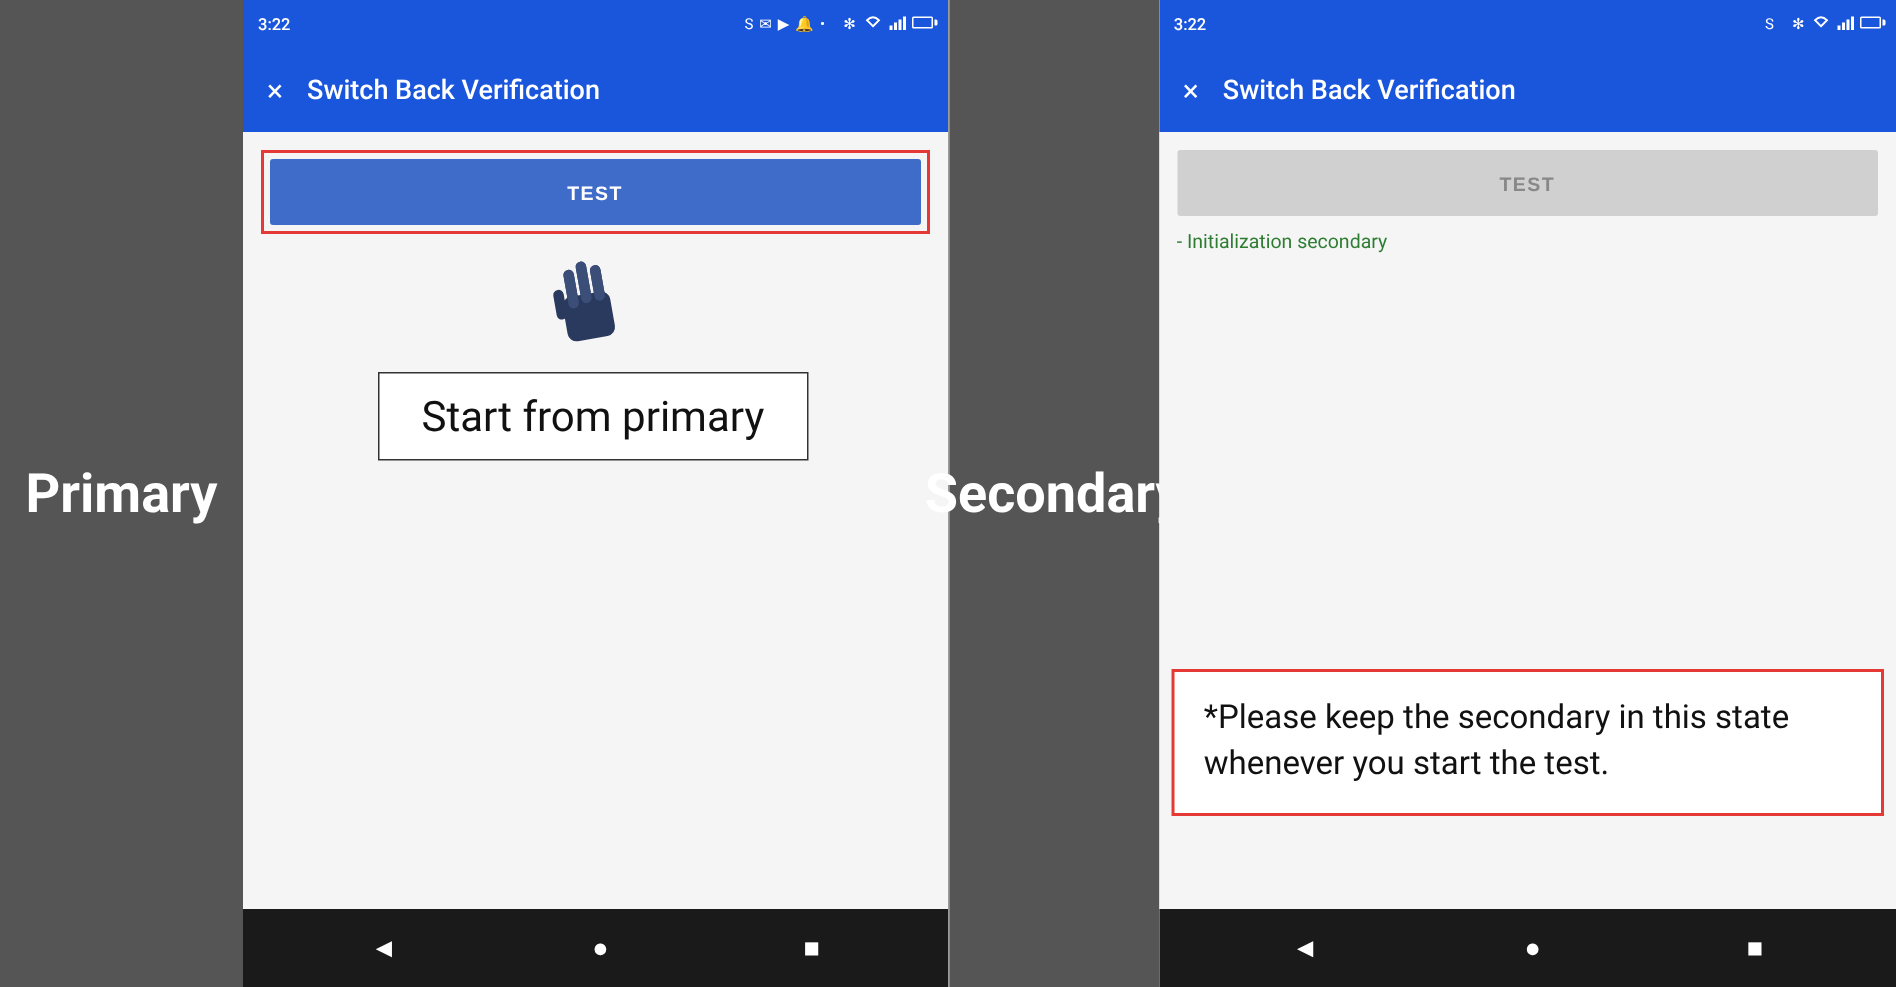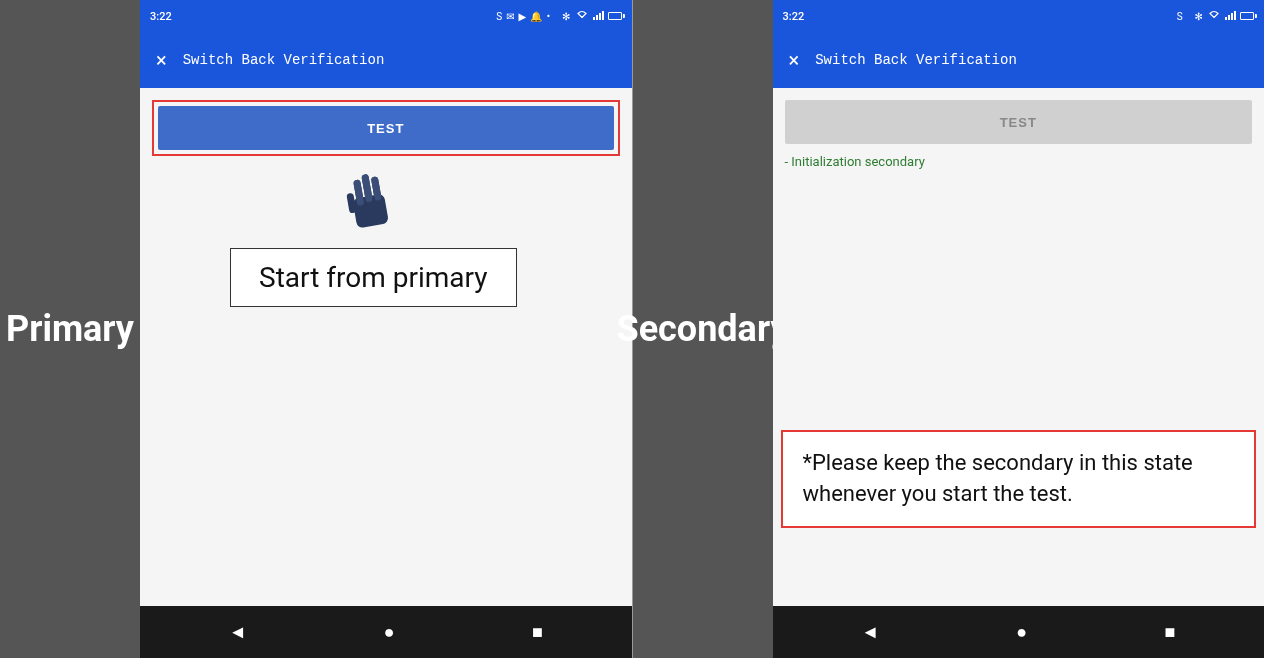--- a/index.html
+++ b/index.html
@@ -15,21 +15,21 @@
     
     .left-panel {
       width: 632px;
       height: 658px;
       display: flex;
       background: #c8c8c8;
       position: relative;
     }
 
     .panel-label {
-      width: 140px;
+      width: 162px;
       height: 658px;
       background: #555;
       display: flex;
       align-items: center;
       justify-content: center;
       color: white;
       font-size: 36px;
       font-weight: bold;
       flex-shrink: 0;
     }
@@ -77,23 +77,22 @@
     }
 
     .app-bar-close {
       color: white;
       font-size: 20px;
       cursor: pointer;
     }
 
     .app-bar-title {
       color: white;
-      font-size: 14px;
+      font-size: 18px;
       font-weight: 500;
-      font-family: Liberation Mono, monospace;
     }
 
     
     .phone-content {
       flex: 1;
       background: #f5f5f5;
       padding: 12px;
       position: relative;
     }
 
@@ -213,21 +212,21 @@
 
     .init-complete {
       color: #2e7d32;
       font-size: 13px;
       margin-top: 10px;
     }
 
     
     .note-box {
       position: absolute;
-      bottom: 78px;
+      bottom: 62px;
       left: 0;
       right: 0;
       margin: 0 8px;
       border: 2.5px solid #e53935;
       background: white;
       padding: 16px 20px;
       font-size: 22px;
       line-height: 1.4;
       color: #111;
     }

